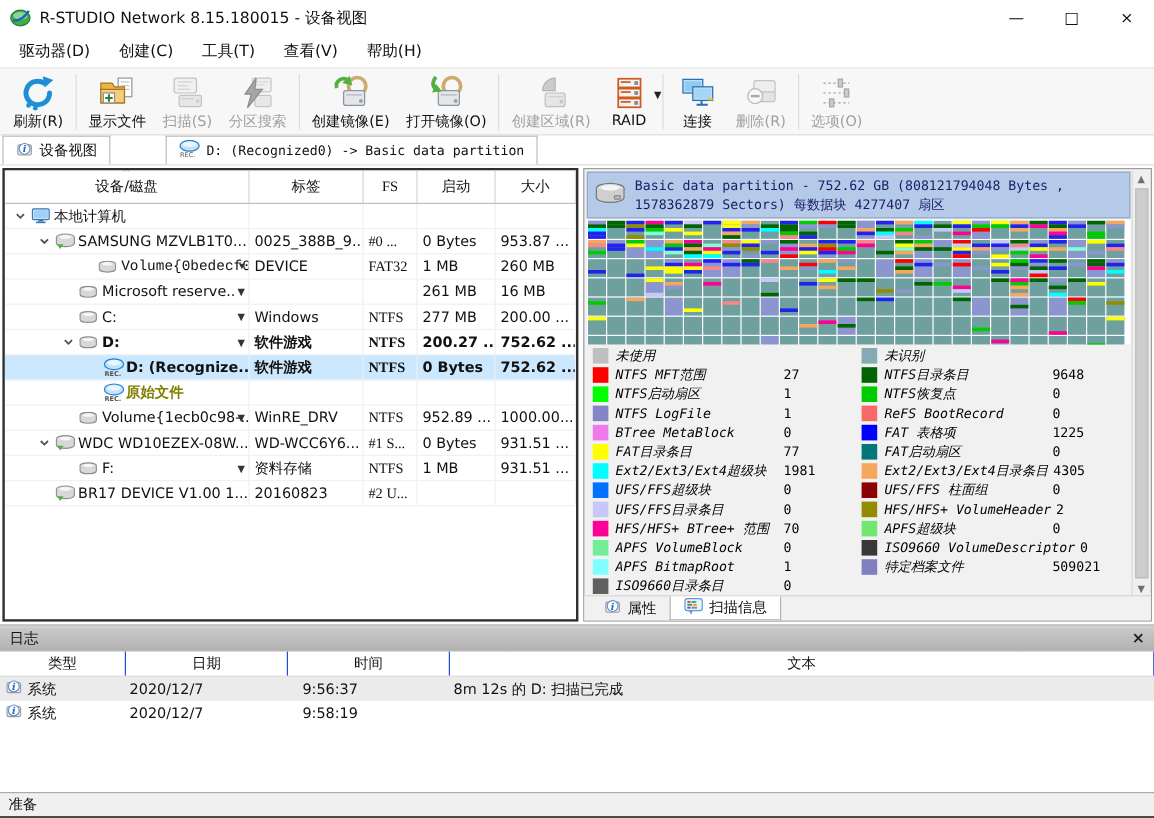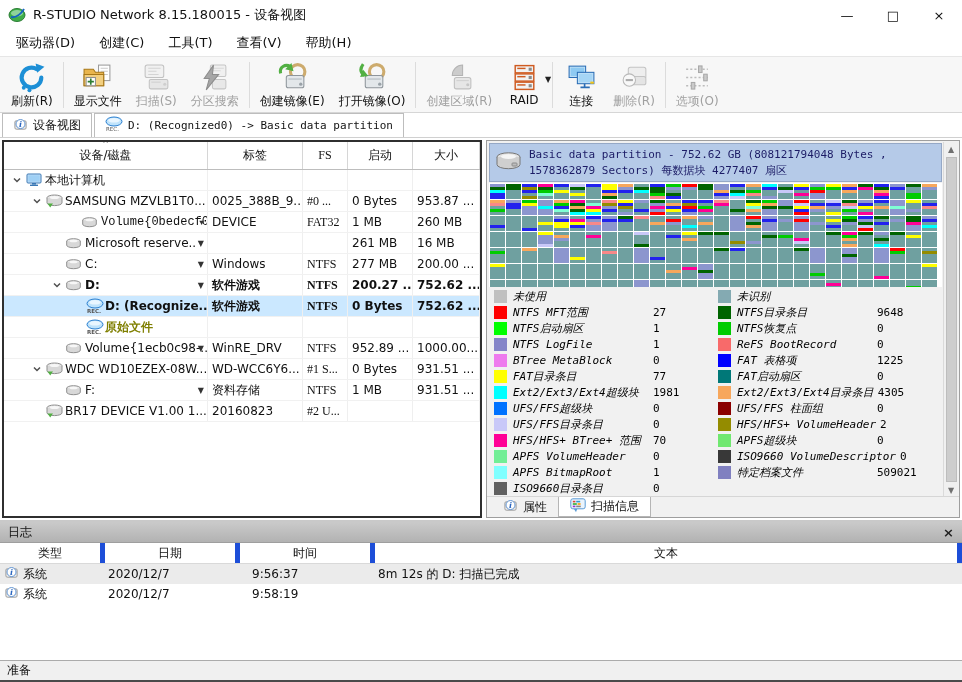--- a/index.html
+++ b/index.html
@@ -22,21 +22,21 @@
   .tb-icon{height:33px;display:flex;align-items:center;}
   .tb-label{font-size:12px;white-space:nowrap;margin-top:-1px;}
   .tb-btn.disabled .tb-label{color:#a0a0a0;}
   .tb-sep{width:1px;height:46px;background:#dcdcdc;margin:0 3px;}
   .tb-dd{position:absolute;right:-2px;top:16px;font-size:8px;color:#222;}
   
   .tabbar{height:25px;background:#fff;display:flex;align-items:flex-end;padding-left:2px;
           border-bottom:1px solid #d0d0d0;box-sizing:border-box;}
   .tab{display:flex;align-items:center;gap:5px;padding:0 10px;font-size:12px;height:24px;
        border:1px solid #bdbdbd;border-bottom:none;background:#fff;box-sizing:border-box;margin-right:2px;}
-  .tab.mono{font-family:"DejaVu Sans Mono","Liberation Mono",monospace;font-size:11px;}
+  .tab.mono{font-family:"DejaVu Sans Mono","Liberation Mono",monospace;font-size:11px;margin-left:44px;}
   
   .main{height:382px;position:relative;background:#fff;}
   .tree-pane{position:absolute;left:2px;top:2px;width:480px;height:378px;border:2px solid #2f2f2f;
              box-sizing:border-box;background:#fff;overflow:hidden;}
   .tree-header{display:flex;height:27px;border-bottom:1px solid #bdbdbd;align-items:center;background:#fff;}
   .th{display:flex;align-items:center;justify-content:center;height:100%;box-sizing:border-box;
       border-right:1px solid #d6d6d6;position:relative;font-size:12px;}
   .sort-ind{position:absolute;top:-2px;left:50%;transform:translateX(-50%);font-size:8px;color:#888;}
   .col0{width:204px;}.col1{width:95px;}.col2{width:45px;font-family:Liberation Serif, serif;}.col3{width:65px;}.col4{width:67px;}
   .tree-row{display:flex;height:20px;align-items:center;border-bottom:1px solid #f1f1f1;}
@@ -73,21 +73,21 @@
   .rp-tabs{position:absolute;left:0;bottom:0;width:100%;height:21px;background:#f1f1f1;border-top:1px solid #d6d6d6;
            display:flex;align-items:stretch;padding-left:5px;box-sizing:border-box;}
   .rp-tab{display:flex;align-items:center;gap:5px;padding:0 11px;font-size:12px;}
   .rp-tab.active{background:#fff;border:1px solid #b5b5b5;border-top:none;}
   
   .log{height:140px;background:#fff;border-top:3px solid #c9c9c9;box-sizing:border-box;position:relative;}
   .log-title{height:20px;background:linear-gradient(#c9c9c9,#b2b2b2);display:flex;align-items:center;
              padding:0 8px;font-size:12px;border-bottom:1px solid #9e9e9e;box-sizing:border-box;}
   .log-close{margin-left:auto;font-size:13px;font-weight:bold;color:#222;}
   .log-header{height:20px;display:flex;align-items:center;border-bottom:1px solid #d9d9d9;background:#fff;}
-  .lh{display:flex;align-items:center;justify-content:center;height:100%;box-sizing:border-box;border-right:5px solid #1d4ed8;}
+  .lh{display:flex;align-items:center;justify-content:center;height:100%;box-sizing:border-box;border-right:1px solid #1d4ed8;}
   .lcol0{width:105px;}.lcol1{width:135px;}.lcol2{width:135px;}.lcol3{flex:1;}
   .log-row{height:20px;display:flex;align-items:center;}
   .log-row.alt{background:#ebebeb;}
   .lc{height:100%;display:flex;align-items:center;box-sizing:border-box;white-space:nowrap;overflow:hidden;}
   .lc.type{padding-left:4px;gap:4px;}
   .lc.date{padding-left:3px;}
   .lc.time{padding-left:12px;}
   .lc.text{padding-left:3px;}
   
   .statusbar{height:20px;background:#f0f0f0;border-top:1px solid #ababab;display:flex;align-items:center;
@@ -604,21 +604,21 @@
               <span class="legend-label">UFS/FFS目录条目</span>
               <span class="legend-val">0</span>
             </div>
             <div class="legend-item">
               <span class="swatch" style="background: rgb(255, 0, 150);"></span>
               <span class="legend-label">HFS/HFS+ BTree+ 范围</span>
               <span class="legend-val">70</span>
             </div>
             <div class="legend-item">
               <span class="swatch" style="background: rgb(114, 238, 150);"></span>
-              <span class="legend-label">APFS VolumeHeader</span>
+              <span class="legend-label">APFS VolumeBlock</span>
               <span class="legend-val">0</span>
             </div>
             <div class="legend-item">
               <span class="swatch" style="background: rgb(128, 255, 255);"></span>
               <span class="legend-label">APFS BitmapRoot</span>
               <span class="legend-val">1</span>
             </div>
             <div class="legend-item">
               <span class="swatch" style="background: rgb(96, 96, 96);"></span>
               <span class="legend-label">ISO9660目录条目</span>

